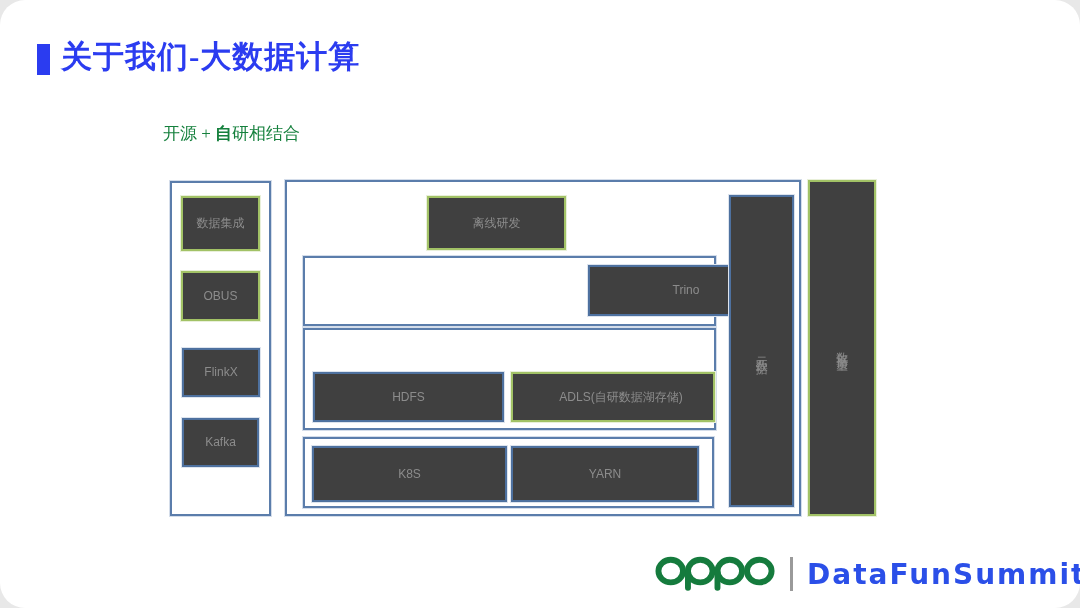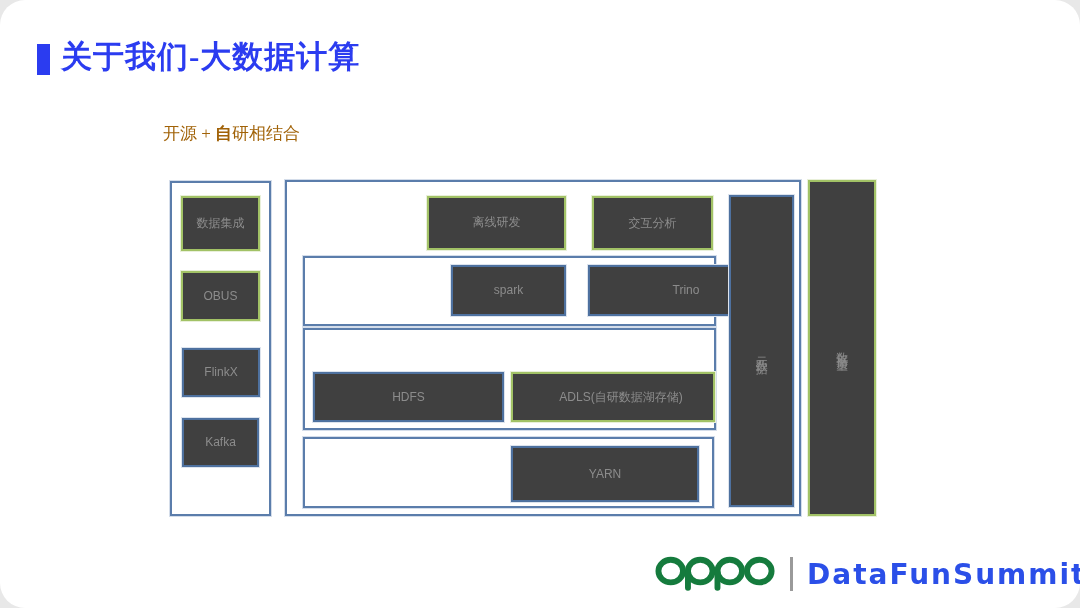--- a/index.html
+++ b/index.html
@@ -19,21 +19,21 @@
   }
   .page-title{
     position:absolute;left:61px;top:36px;margin:0;
     font-family:"Liberation Serif","DejaVu Serif",serif;
     font-size:31px;font-weight:bold;letter-spacing:1px;
     color:var(--title-blue);white-space:nowrap;
   }
   .subtitle{
     position:absolute;left:163px;top:122px;margin:0;
     font-family:"Liberation Serif","DejaVu Serif",serif;
-    font-size:17px;color:#a16207;white-space:nowrap;
+    font-size:17px;color:#15803d;white-space:nowrap;
   }
   .subtitle b{font-family:"Liberation Sans",sans-serif;}
   
   .container{
     position:absolute;background:#fff;
     border:2px solid var(--border-blue-light);
     box-shadow:0 0 0 1px #d4ddea;
   }
   .box{
     position:absolute;background:#404040;
@@ -71,32 +71,31 @@
   <p class="subtitle"><span>开源 + </span><b>自</b><span>研相结合</span></p>
 
   <div class="container" style="left:170px;top:181px;width:97px;height:331px;"></div>
   <div class="box b-green cjk" style="left:181px;top:196px;width:75px;height:51px;">数据集成</div>
   <div class="box b-green" style="left:181px;top:271px;width:75px;height:46px;">OBUS</div>
   <div class="box b-blue" style="left:182px;top:348px;width:74px;height:45px;">FlinkX</div>
   <div class="box b-blue" style="left:182px;top:418px;width:73px;height:45px;">Kafka</div>
 
   <div class="container" style="left:285px;top:180px;width:512px;height:332px;"></div>
 
-  <div class="box b-green cjk" style="left:427px;top:196px;width:135px;height:50px;font-family:Liberation Mono, monospace;">离线研发</div>
-  <div class="box b-green cjk" style="left:592px;top:196px;width:117px;height:50px;">交互分析</div>
+  <div class="box b-green cjk" style="left:427px;top:196px;width:135px;height:50px;">离线研发</div>
 
   <div class="container" style="left:303px;top:256px;width:409px;height:66px;"></div>
-  <div class="box b-blue" style="left:451px;top:265px;width:111px;height:47px;">spark</div>
   <div class="box b-blue" style="left:588px;top:265px;width:108px;height:47px;padding-left:42px;">Trino</div>
 
   <div class="container" style="left:303px;top:328px;width:409px;height:98px;"></div>
   <div class="box b-blue" style="left:313px;top:372px;width:187px;height:46px;">HDFS</div>
   <div class="box b-green" style="left:511px;top:372px;width:184px;height:46px;padding-left:16px;">ADLS(自研数据湖存储)</div>
 
   <div class="container" style="left:303px;top:437px;width:407px;height:67px;"></div>
+  <div class="box b-blue" style="left:312px;top:446px;width:191px;height:52px;">K8S</div>
   <div class="box b-blue" style="left:511px;top:446px;width:184px;height:52px;">YARN</div>
 
   <div class="box b-blue vert cjk" style="left:729px;top:195px;width:61px;height:308px;">元数据</div>
   <div class="box b-green vert cjk" style="left:808px;top:180px;width:64px;height:332px;">数据质量</div>
 
   <div class="footer-logos">
     <svg class="oppo-svg" width="122" height="36" viewBox="0 0 124 36" aria-label="OPPO">
       <g fill="none" stroke="#157b3d" stroke-width="6" stroke-linecap="round">
         <ellipse cx="16" cy="15" rx="12.5" ry="11.5"></ellipse>
         <ellipse cx="46" cy="15" rx="12.5" ry="11.5"></ellipse>

